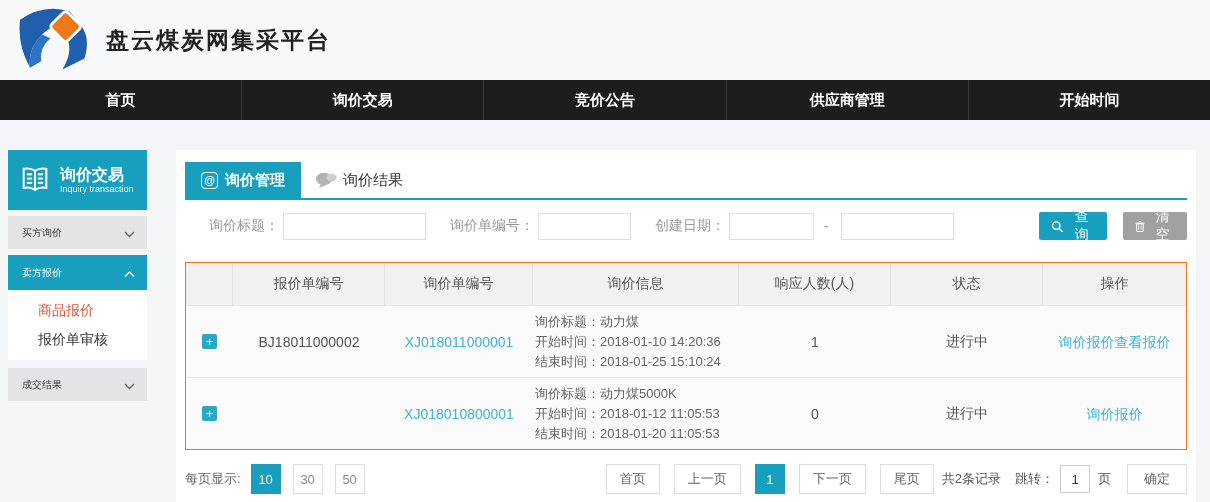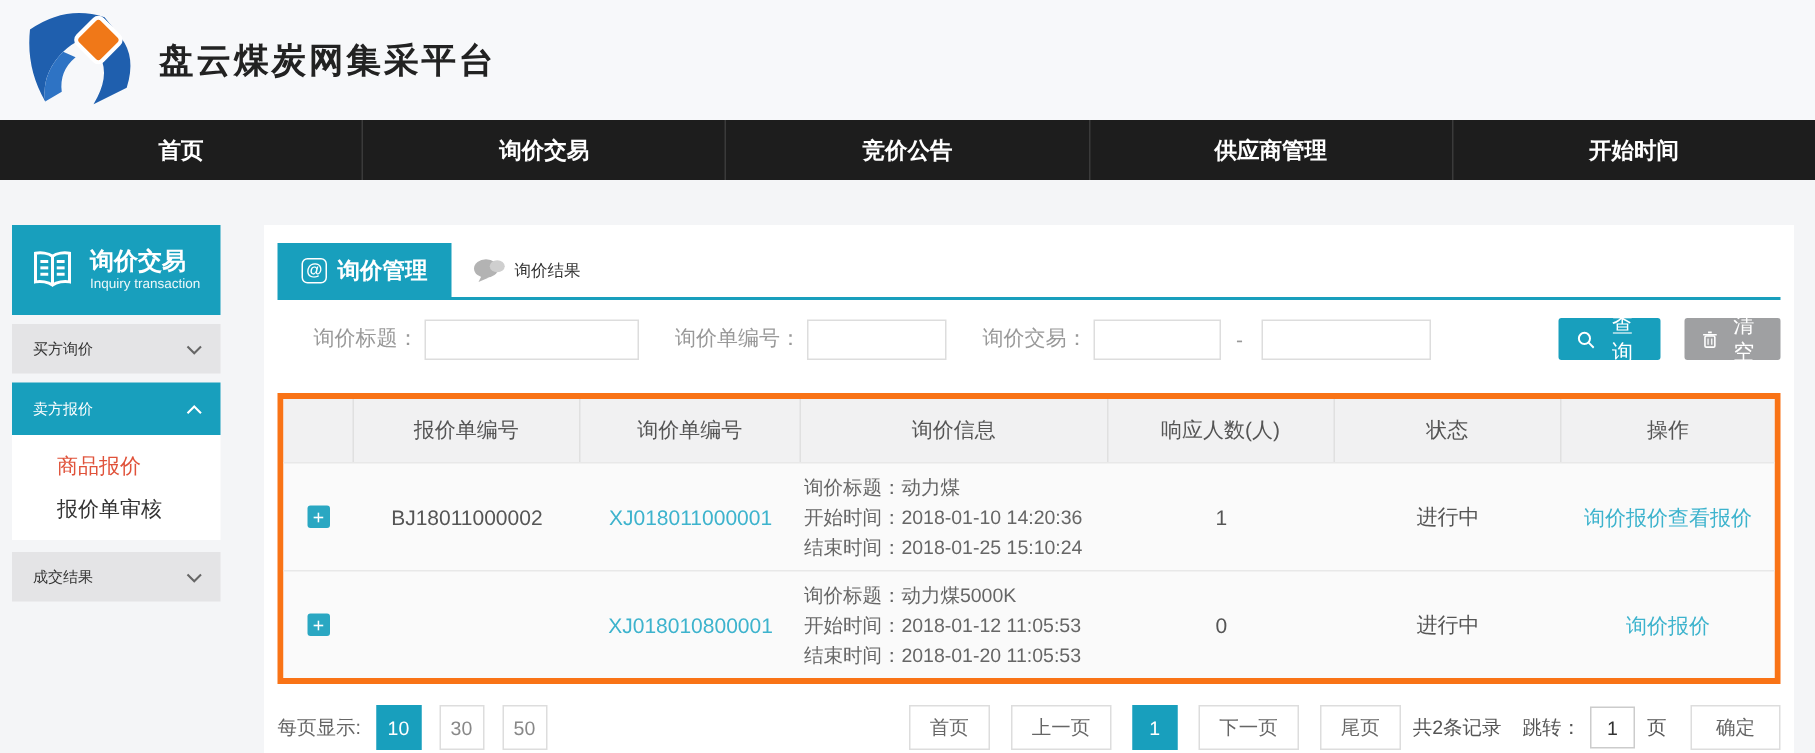--- a/index.html
+++ b/index.html
@@ -33,39 +33,39 @@
   .side-item.active { background:#189fbd; color:#fff; height:35px; }
   .chev { width:11px; height:7px; }
   .submenu { background:#fff; padding:6px 0; }
   .submenu-item { height:29px; display:flex; align-items:center; padding-left:30px; font-size:14px; color:#333; cursor:pointer; }
   .submenu-item.active { color:#e0523a; }
   
   .panel { position:absolute; left:176px; top:150px; width:1020px; height:352px; background:#fff; padding:12px 9px 0; }
   .tabbar { display:flex; align-items:flex-end; border-bottom:2px solid #189fbd; }
   .tab { display:flex; align-items:center; cursor:pointer; }
   .tab.active { background:#189fbd; color:#fff; height:36px; padding:0 16px; font-weight:bold; font-size:15px; }
-  .tab.inactive { color:#333; height:36px; padding:0 14px; font-size:11px; }
+  .tab.inactive { color:#333; height:36px; padding:0 14px; font-size:15px; }
   .at-icon {
     width:17px; height:17px; border:1.5px solid #fff; border-radius:4px; margin-right:7px;
     display:flex; align-items:center; justify-content:center; font-size:11px; font-weight:bold; color:#fff;
   }
   .bubble-icon { width:22px; height:18px; margin-right:6px; }
   
   .search-row { margin-top:12px; height:28px; display:flex; align-items:center; }
   .s-label { color:#999; font-size:14px; margin-left:24px; white-space:nowrap; }
   .s-label:first-child { margin-left:24px; }
   .s-input { height:27px; border:1px solid #ddd; background:#fff; outline:none; margin-left:4px; padding:0 6px; font-size:13px; color:#555; }
   .w1{width:143px;} .w2{width:93px;} .w3{width:85px;} .w4{width:113px;}
   .dash { color:#999; margin:0 8px 0 10px; }
   .btn { height:28px; border:none; border-radius:2px; color:#fff; font-size:14px; display:flex; align-items:center; justify-content:center; cursor:pointer; padding:0 12px; }
   .btn svg { margin-right:5px; }
   .btn-query { background:#189fbd; margin-left:auto; width:68px;justify-content:center; }
   .btn-clear { background:#9fa0a2; margin-left:16px; width:64px; }
   
-  .tbl { margin-top:22px; border:4px solid #f97316; }
+  .tbl { margin-top:22px; border:1px solid #f97316; }
   .trow { display:flex; align-items:stretch; }
   .thead { background:#f1f1f2; height:42px; }
   .tcell { display:flex; align-items:center; justify-content:center; font-size:14px; color:#555; text-align:center; }
   .thead .tcell { border-right:1px solid #e0e0e0; }
   .thead .tcell:last-child { border-right:none; }
   .c0{width:47px;} .c1{width:152px;} .c2{width:148px;} .c3{width:206px;} .c4{width:152px;} .c5{width:152px;} .c6{width:143px;}
   .tbody-row { background:#fafafa; height:72px; border-top:1px solid #e8e8e8; color:#666; font-size:14px; }
   .info-cell { flex-direction:column; align-items:flex-start; justify-content:center; font-size:13px; line-height:20px; color:#666; text-align:left; padding-left:2px; }
   .plus {
     width:15px; height:15px; background:#2aa7c2; color:#fff; border-radius:2px;
@@ -179,21 +179,21 @@
       </span>
       <span>询价结果</span>
     </div>
   </div>
 
   <div class="search-row">
     <span class="s-label">询价标题：</span>
     <input class="s-input w1" type="text" style="">
     <span class="s-label">询价单编号：</span>
     <input class="s-input w2" type="text" style="">
-    <span class="s-label">询价交易：</span>
+    <span class="s-label">创建日期：</span>
     <input class="s-input w3" type="text" style="">
     <span class="dash">-</span>
     <input class="s-input w4" type="text" style="">
     <button class="btn btn-query">
       <svg viewBox="0 0 14 14" width="13" height="13">
           <circle cx="6" cy="6" r="4.2" fill="none" stroke="#fff" stroke-width="1.5"></circle>
           <line x1="9.2" y1="9.2" x2="13" y2="13" stroke="#fff" stroke-width="1.5"></line>
         </svg>
       <span>查询</span>
     </button>

